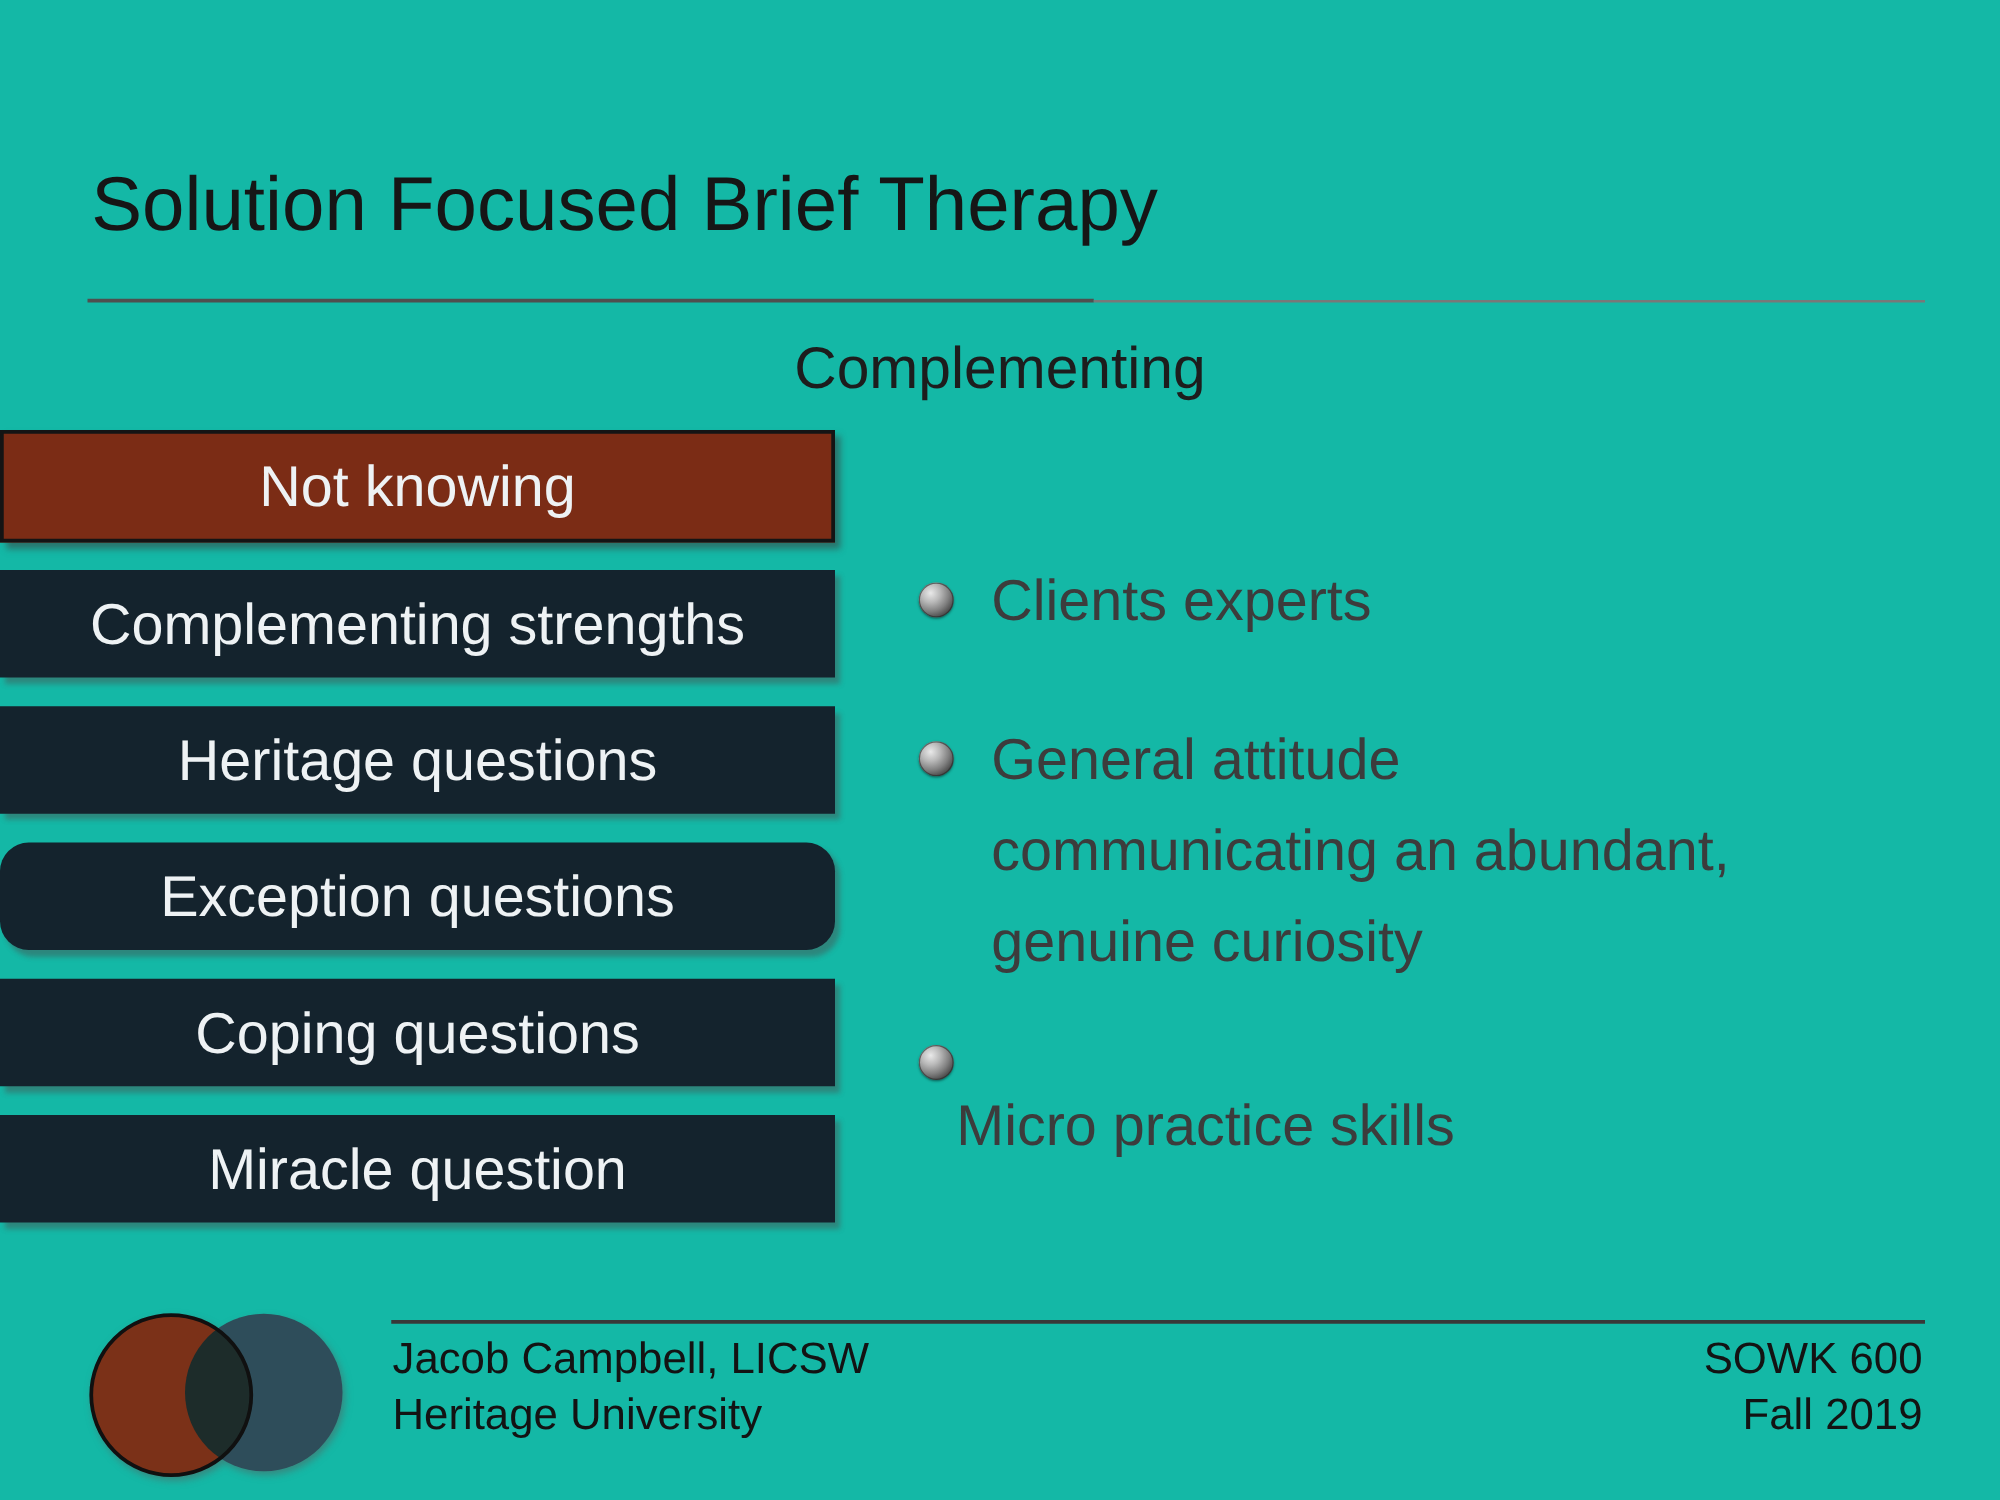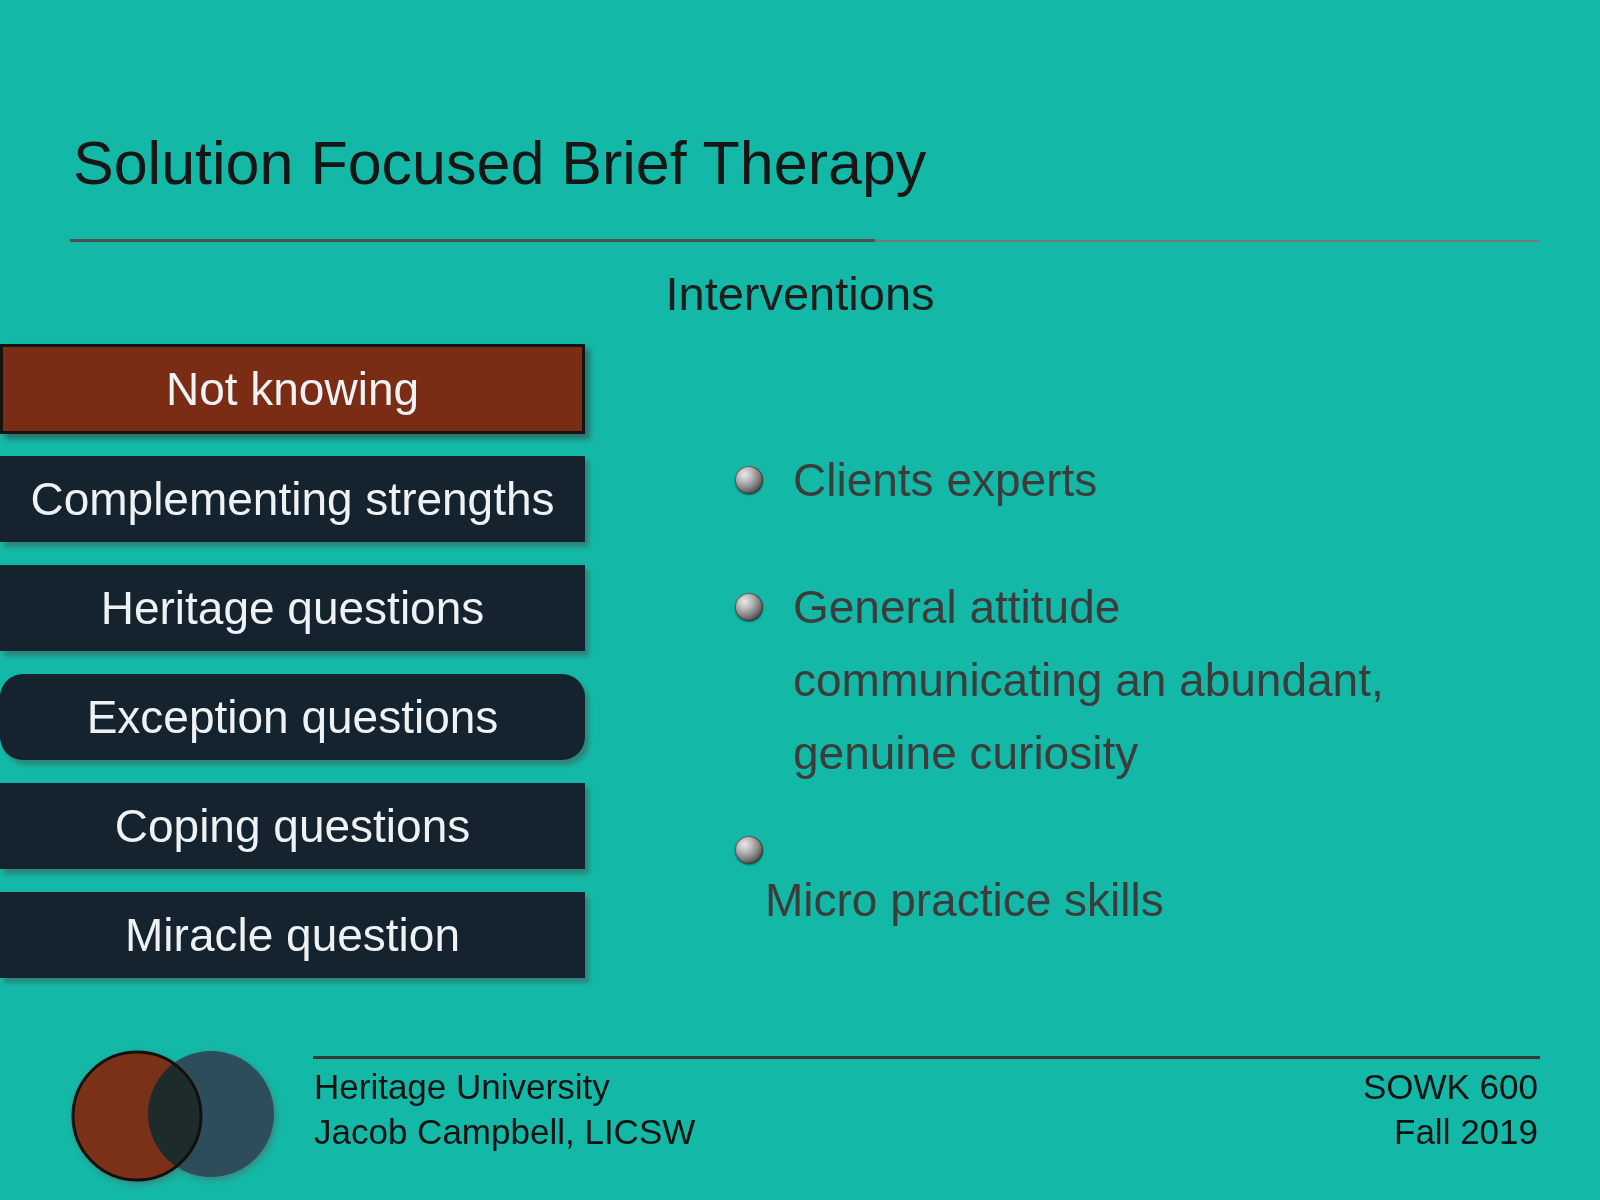--- a/index.html
+++ b/index.html
@@ -25,21 +25,21 @@
     position:absolute;left:875px;top:240px;width:665px;height:2px;
     background:#787878;
   }
   .subtitle{
     position:absolute;left:0;top:268px;width:1600px;
     text-align:center;font-size:47px;color:#1d1d1d;line-height:52px;
   }
 
   
   .box{
-    position:absolute;left:0;width:585px;height:86px;
+    position:absolute;left:0;width:668px;height:86px;
     background:#14232d;color:#eef2f4;
     display:flex;align-items:center;justify-content:center;
     font-size:46px;font-weight:300;
     box-shadow:4px 5px 4px rgba(75,75,75,0.45);
   }
   .box-highlight{
     box-sizing:border-box;
     height:90px;
     background:#7b2c15;
     border:3px solid #141414;
@@ -84,21 +84,21 @@
 </style>
 </head>
 <body>
 
 <div class="slide">
 
   <h1 class="title">Solution Focused Brief Therapy</h1>
   <div class="rule-left"></div>
   <div class="rule-right"></div>
 
-  <div class="subtitle">Interventions</div>
+  <div class="subtitle">Complementing</div>
 
   <div>
     <div class="box box-highlight" style="top:344px;">
       <span>Not knowing</span>
     </div>
     <div class="box" style="top:456px;">
       <span>Complementing strengths</span>
     </div>
     <div class="box" style="top:565px;">
       <span>Heritage questions</span>
@@ -139,22 +139,22 @@
     </defs>
     <circle cx="145" cy="72" r="63" fill="#2e4d5a"></circle>
     <circle cx="71" cy="74" r="64" fill="#7b3118"></circle>
     <circle cx="71" cy="74" r="64" fill="#1d2c2a" clip-path="url(#tealClip)"></circle>
     <circle cx="71" cy="74" r="64" fill="none" stroke="#101010" stroke-width="3"></circle>
   </svg>
 
   <div class="footer-rule"></div>
 
   <div class="footer-left">
+    <div>Jacob Campbell, LICSW</div>
     <div>Heritage University</div>
-    <div>Jacob Campbell, LICSW</div>
   </div>
 
   <div class="footer-right">
     <div>SOWK 600</div>
     <div>Fall 2019</div>
   </div>
 
 </div>
 
 </body></html>

